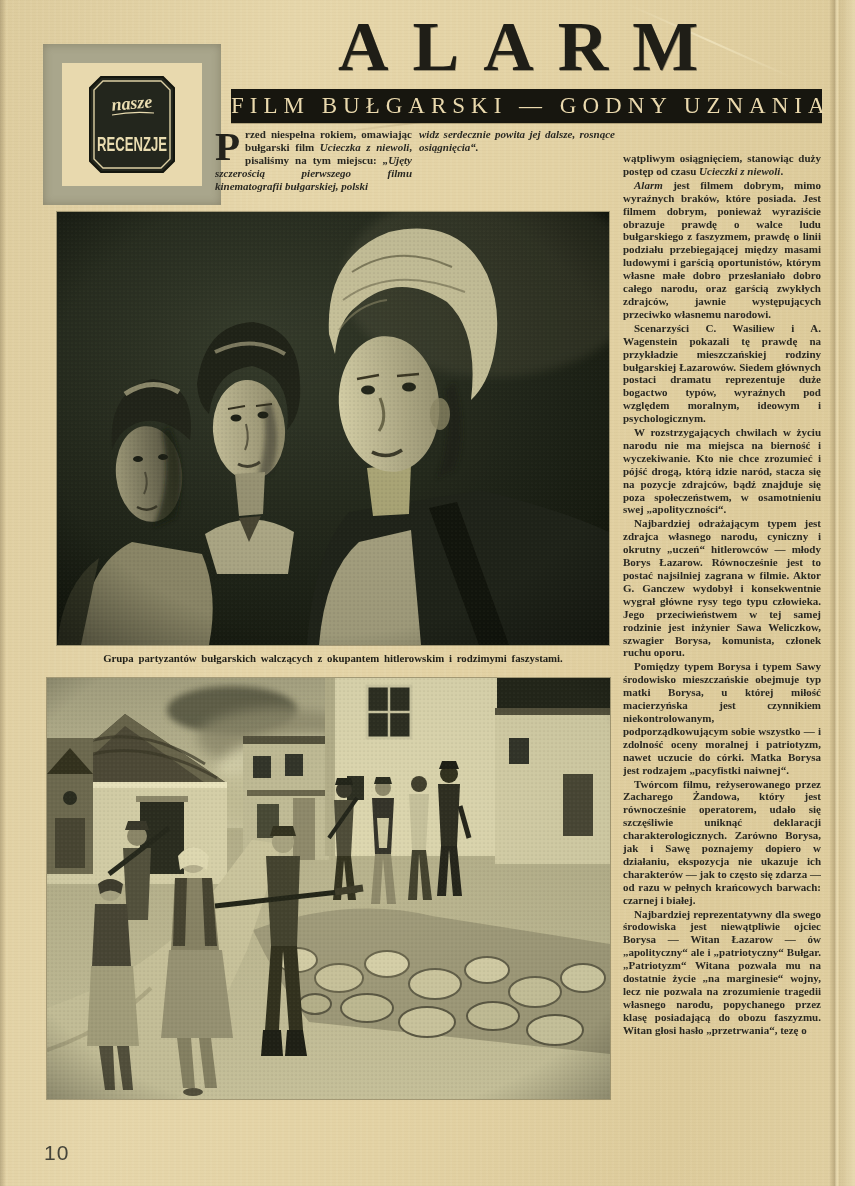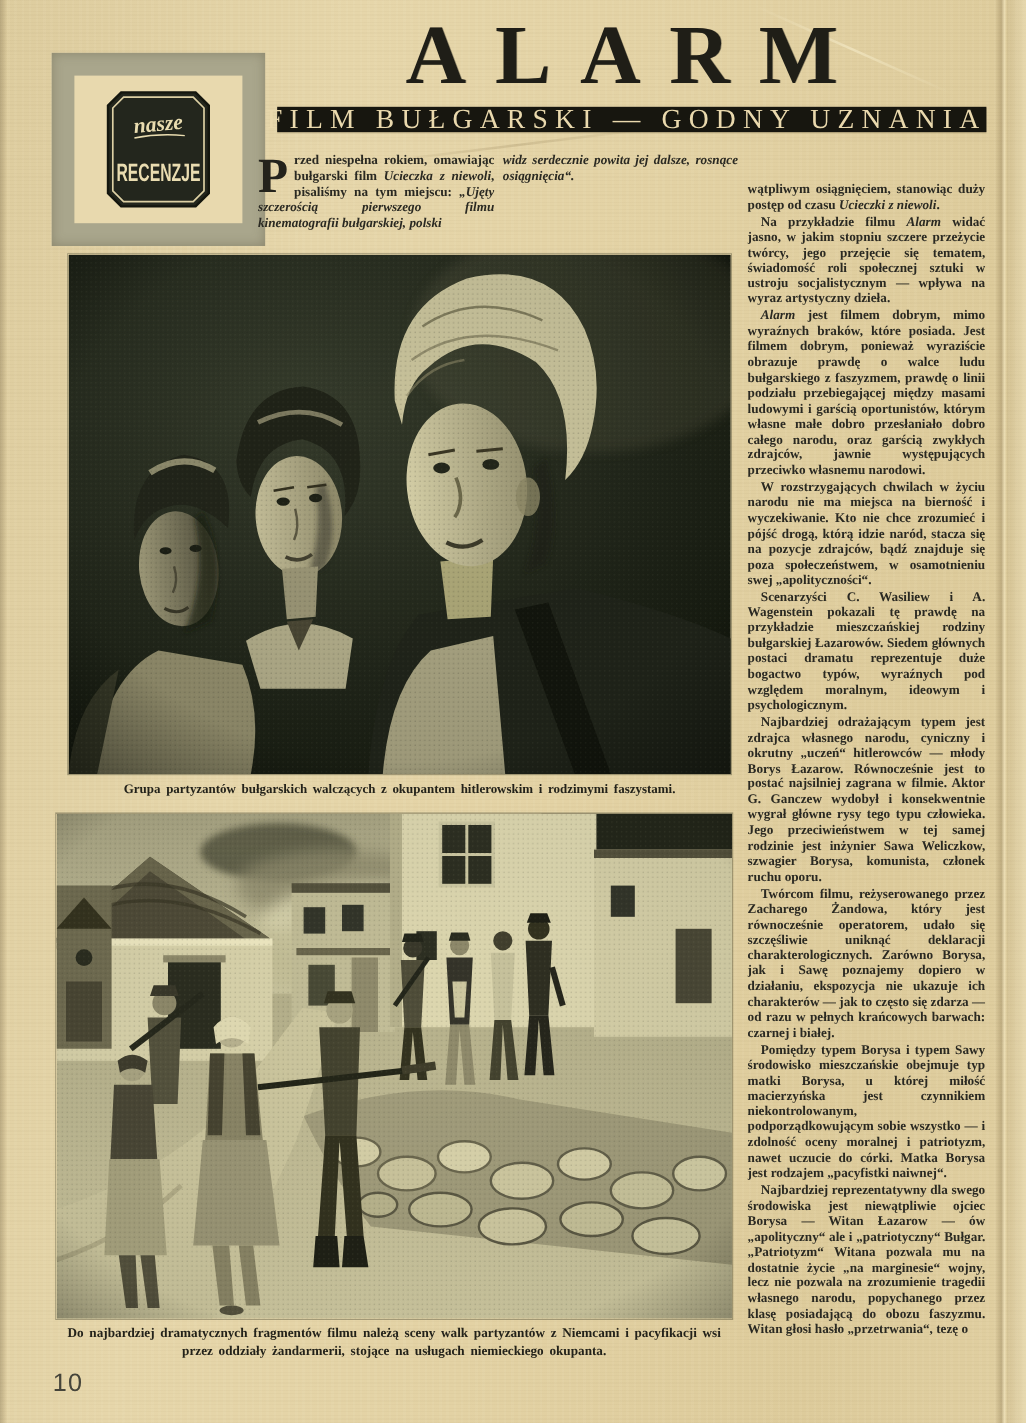--- a/index.html
+++ b/index.html
@@ -24,22 +24,22 @@
   
   .badge-frame{position:absolute;left:43px;top:44px;width:178px;height:161px;background:#a9a68c;
     box-shadow:inset 0 0 10px rgba(80,72,45,0.35);}
   .badge-panel{position:absolute;inset:19px;background:#e8d9ae;display:flex;align-items:center;justify-content:center;}
   .badge-svg{display:block;}
 
   
   .title{position:absolute;left:338px;top:12px;margin:0;white-space:nowrap;
     font-size:70px;line-height:1;font-weight:bold;letter-spacing:24px;color:#1f1e17;
     text-shadow:0.5px 0.5px 0 rgba(40,38,28,0.4);}
-  .subtitle-bar{position:absolute;left:231px;top:89px;width:591px;height:21px;background:#17160f;
-    display:flex;align-items:center;justify-content:flex-end;box-shadow:0 1px 0 rgba(60,50,25,0.3);}
+  .subtitle-bar{position:absolute;left:231px;top:89px;width:591px;height:34px;background:#17160f;
+    display:flex;align-items:center;justify-content:flex-start;box-shadow:0 1px 0 rgba(60,50,25,0.3);}
   .subtitle-bar span{color:#ead9ad;font-size:23px;letter-spacing:6px;white-space:nowrap;}
 
   
   .columns{position:absolute;left:215px;top:127px;width:606px;}
   .col{position:absolute;top:0;overflow:hidden;}
   #col-0{left:0;width:197px;height:85px;}
   #col-1{left:204px;width:196px;height:85px;}
   #col-2{left:408px;width:198px;height:1041px;margin-top:24px;}
   .col p{margin:0 0 0 0;padding-top:1px;text-align:justify;font-size:11px;line-height:12.9px;
     font-weight:bold;color:#2a2922;}
@@ -88,27 +88,26 @@
 
   <div class="columns">
     <div class="col" id="col-0">
         <p><span class="dropcap">P</span><span>rzed niespełna rokiem, omawiając bułgarski film </span><i>Ucieczka z niewoli</i><span>, pisaliśmy na tym miejscu: </span><i>„Ujęty szczerością pierwszego filmu kinematografii bułgarskiej, polski</i></p>
       </div>
     <div class="col" id="col-1">
         <p><i>widz serdecznie powita jej dalsze, rosnące osiągnięcia“.</i></p>
       </div>
     <div class="col" id="col-2">
         <p><span>wątpliwym osiągnięciem, stanowiąc duży postęp od czasu </span><i>Ucieczki z niewoli</i><span>.</span></p>
-        <p class="indent"><span>Na przykładzie filmu </span><i>Alarm</i><span> widać jasno, w jakim stopniu szczere przeżycie twórcy, jego przejęcie się tematem, świadomość roli społecznej sztuki w ustroju socjalistycznym — wpływa na wyraz artystyczny dzieła.</span></p>
         <p class="indent"><i>Alarm</i><span> jest filmem dobrym, mimo wyraźnych braków, które posiada. Jest filmem dobrym, ponieważ wyraziście obrazuje prawdę o walce ludu bułgarskiego z faszyzmem, prawdę o linii podziału przebiegającej między masami ludowymi i garścią oportunistów, którym własne małe dobro przesłaniało dobro całego narodu, oraz garścią zwykłych zdrajców, jawnie występujących przeciwko własnemu narodowi.</span></p>
+        <p class="indent"><span>Scenarzyści C. Wasiliew i A. Wagenstein pokazali tę prawdę na przykładzie mieszczańskiej rodziny bułgarskiej Łazarowów. Siedem głównych postaci dramatu reprezentuje duże bogactwo typów, wyraźnych pod względem moralnym, ideowym i psychologicznym.</span></p>
         <p class="indent"><span>W rozstrzygających chwilach w życiu narodu nie ma miejsca na bierność i wyczekiwanie. Kto nie chce zrozumieć i pójść drogą, którą idzie naród, stacza się na pozycje zdrajców, bądź znajduje się poza społeczeństwem, w osamotnieniu swej „apolityczności“.</span></p>
-        <p class="indent"><span>Scenarzyści C. Wasiliew i A. Wagenstein pokazali tę prawdę na przykładzie mieszczańskiej rodziny bułgarskiej Łazarowów. Siedem głównych postaci dramatu reprezentuje duże bogactwo typów, wyraźnych pod względem moralnym, ideowym i psychologicznym.</span></p>
         <p class="indent"><span>Najbardziej odrażającym typem jest zdrajca własnego narodu, cyniczny i okrutny „uczeń“ hitlerowców — młody Borys Łazarow. Równocześnie jest to postać najsilniej zagrana w filmie. Aktor G. Ganczew wydobył i konsekwentnie wygrał główne rysy tego typu człowieka. Jego przeciwieństwem w tej samej rodzinie jest inżynier Sawa Weliczkow, szwagier Borysa, komunista, członek ruchu oporu.</span></p>
+        <p class="indent"><span>Pomiędzy typem Borysa i typem Sawy środowisko mieszczańskie obejmuje typ matki Borysa, u której miłość macierzyńska jest czynnikiem niekontrolowanym, podporządkowującym sobie wszystko — i zdolność oceny moralnej i patriotyzm, nawet uczucie do córki. Matka Borysa jest rodzajem „pacyfistki naiwnej“.</span></p>
         <p class="indent"><span>Twórcom filmu, reżyserowanego przez Zacharego Żandowa, który jest równocześnie operatorem, udało się szczęśliwie uniknąć deklaracji charakterologicznych. Zarówno Borysa, jak i Sawę poznajemy dopiero w działaniu, ekspozycja nie ukazuje ich charakterów — jak to często się zdarza — od razu w pełnych krańcowych barwach: czarnej i białej.</span></p>
-        <p class="indent"><span>Pomiędzy typem Borysa i typem Sawy środowisko mieszczańskie obejmuje typ matki Borysa, u której miłość macierzyńska jest czynnikiem niekontrolowanym, podporządkowującym sobie wszystko — i zdolność oceny moralnej i patriotyzm, nawet uczucie do córki. Matka Borysa jest rodzajem „pacyfistki naiwnej“.</span></p>
         <p class="indent"><span>Najbardziej reprezentatywny dla swego środowiska jest niewątpliwie ojciec Borysa — Witan Łazarow — ów „apolityczny“ ale i „patriotyczny“ Bułgar. „Patriotyzm“ Witana pozwala mu na dostatnie życie „na marginesie“ wojny, lecz nie pozwala na zrozumienie tragedii własnego narodu, popychanego przez klasę posiadającą do obozu faszyzmu. Witan głosi hasło „przetrwania“, tezę o</span></p>
       </div>
   </div>
 
   <div class="photo" id="photo-1">
     <svg viewBox="0 0 552 433" preserveAspectRatio="none">
       <defs>
         <radialGradient id="bg1" cx="35%" cy="28%" r="95%">
           <stop offset="0%" stop-color="#363c2c"></stop>
             <stop offset="55%" stop-color="#21261a"></stop>
@@ -362,19 +361,18 @@
           <path d="M224 268 L218 352 L232 352 L236 272 L242 352 L256 352 L250 268 Z" fill="#33321f"></path>
           <path d="M216 352 L214 378 L236 378 L234 352 Z" fill="#1f2016"></path>
           <path d="M240 352 L238 378 L260 378 L256 352 Z" fill="#1f2016"></path>
         </g>
       </g>
 
       <rect width="563" height="421" fill="url(#vin2)"></rect>
       <rect width="563" height="421" fill="url(#dots2)"></rect>
     </svg>
   </div>
-  <div class="caption" id="caption-2">Do najbardziej dramatycznych fragmentów filmu należą sceny walk partyzantów z Niemcami i pacyfikacji wsi przez oddziały żandarmerii, stojące na usługach niemieckiego okupanta.</div>
 
   <div class="page-number">10</div>
 
   <div class="page-fold"></div>
   <div class="edge-right"></div>
 </div>
 
 </body></html>

